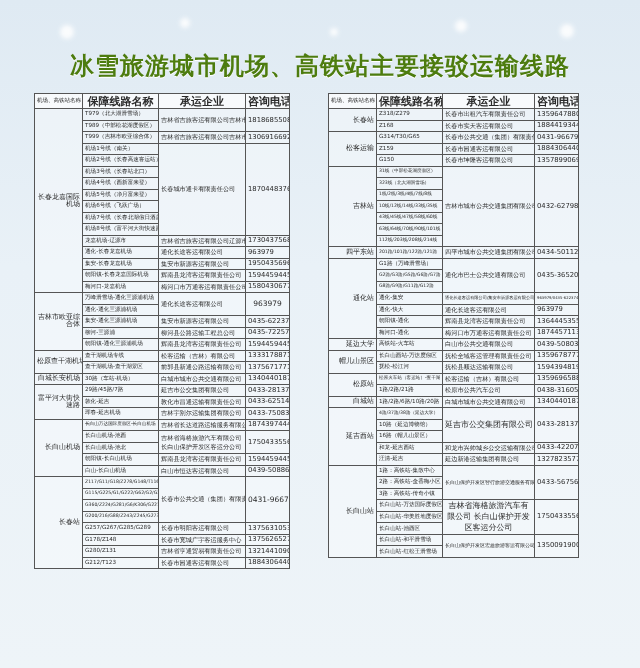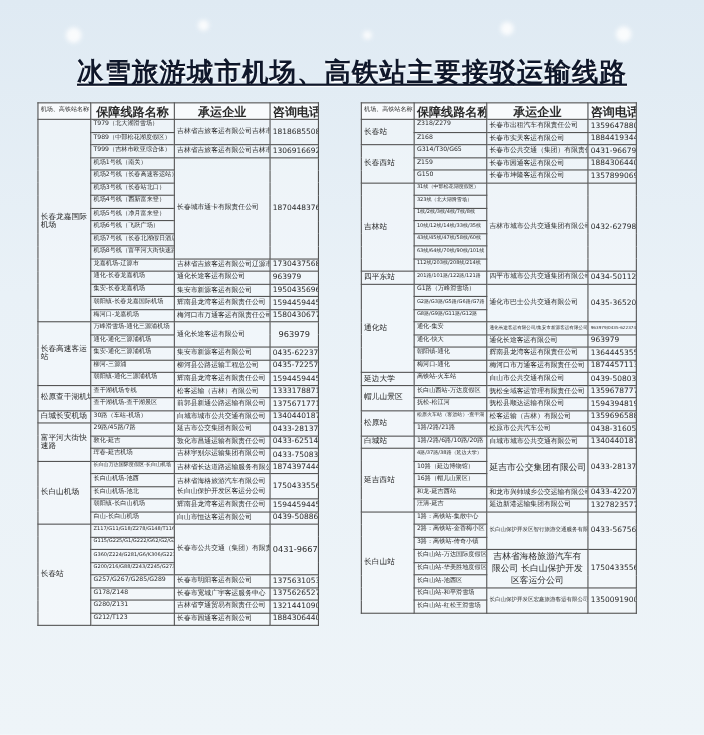--- a/index.html
+++ b/index.html
@@ -1,29 +1,29 @@
 <!DOCTYPE html>
 <html><head>
 <meta charset="utf-8">
 <style>
   html,body{margin:0;padding:0;}
   body{width:640px;height:668px;overflow:hidden;position:relative;
     background:linear-gradient(180deg,#dfeaf3 0%,#e9f1f7 40%,#eef4f8 100%);
     font-family:"DejaVu Sans","Liberation Sans",sans-serif;color:#2a2a2a;}
   .snow{position:absolute;border-radius:50%;background:#fff;opacity:.85;filter:blur(2px);}
   .title{position:absolute;left:0;right:0;top:50px;text-align:center;
-    font-size:24px;font-weight:bold;letter-spacing:1px;color:#0f172a;
-    text-shadow:0 1px 0 #fff;text-decoration:underline;}
+    font-size:24px;font-weight:bold;letter-spacing:1px;color:#4d7c0f;
+    text-shadow:0 1px 0 #fff;}
   table{position:absolute;border-collapse:collapse;table-layout:fixed;
     background:rgba(255,255,255,.35);font-size:6.2px;line-height:1;}
   td,th{border:1px solid #555;padding:0 2px;overflow:hidden;white-space:nowrap;vertical-align:middle;}
   th{font-family:"DejaVu Serif","Liberation Serif",serif;font-weight:bold;font-size:11px;
     height:14px;background:rgba(255,255,255,.6);text-align:center;}
   th.small{font-size:5.5px;font-weight:normal;}
-  td.loc{text-align:left;font-size:7px;font-family:Liberation Serif, serif;}
+  td.loc{text-align:right;font-size:7px;font-family:Liberation Serif, serif;}
   td.route{font-size:5.6px;}
   td.route.tiny{font-size:4.6px;}
   td.co{font-size:6.2px;}
   td.co.big{font-size:8px;text-align:center;}
   td.ph{font-size:6.8px;}
   td.ph.c{text-align:center;font-size:7.5px;}
   tr{height:11.5px;}
   #left{left:34px;top:93px;width:249px;}
   #right{left:328px;top:93px;width:246px;}
 </style>
@@ -113,21 +113,21 @@
     <td class="co">辉南县龙湾客运有限责任公司</td>
     <td class="ph">15944594459</td>
   </tr>
   <tr>
     <td class="route">梅河口-龙嘉机场</td>
     <td class="co">梅河口市万通客运有限责任公司</td>
     <td class="ph">15804306777</td>
   </tr>
 
   <tr>
-    <td class="loc" rowspan="5" style="white-space:normal">长春高速客运站</td>
+    <td class="loc" rowspan="5" style="white-space:normal">吉林市欧亚综合体</td>
     <td class="route">万峰滑雪场-通化三源浦机场</td>
     <td class="co" rowspan="2">通化长途客运有限公司</td>
     <td class="ph c" rowspan="2">963979</td>
   </tr>
   <tr>
         <td class="route">通化-通化三源浦机场</td>
       </tr>
   <tr>
     <td class="route">集安-通化三源浦机场</td>
     <td class="co">集安市新源客运有限公司</td>
@@ -264,21 +264,21 @@
     <td class="co">长春市出租汽车有限责任公司</td>
     <td class="ph">13596478805</td>
   </tr>
   <tr>
     <td class="route">Z168</td>
     <td class="co">长春市实天客运有限公司</td>
     <td class="ph">18844193448</td>
   </tr>
 
   <tr>
-    <td class="loc" rowspan="3">长春西站</td>
+    <td class="loc" rowspan="3">松客运输</td>
     <td class="route">G314/T30/G65</td>
     <td class="co">长春市公共交通（集团）有限责任公司</td>
     <td class="ph">0431-96679</td>
   </tr>
   <tr>
     <td class="route">Z159</td>
     <td class="co">长春市园通客运有限公司</td>
     <td class="ph">18843064409</td>
   </tr>
   <tr>

